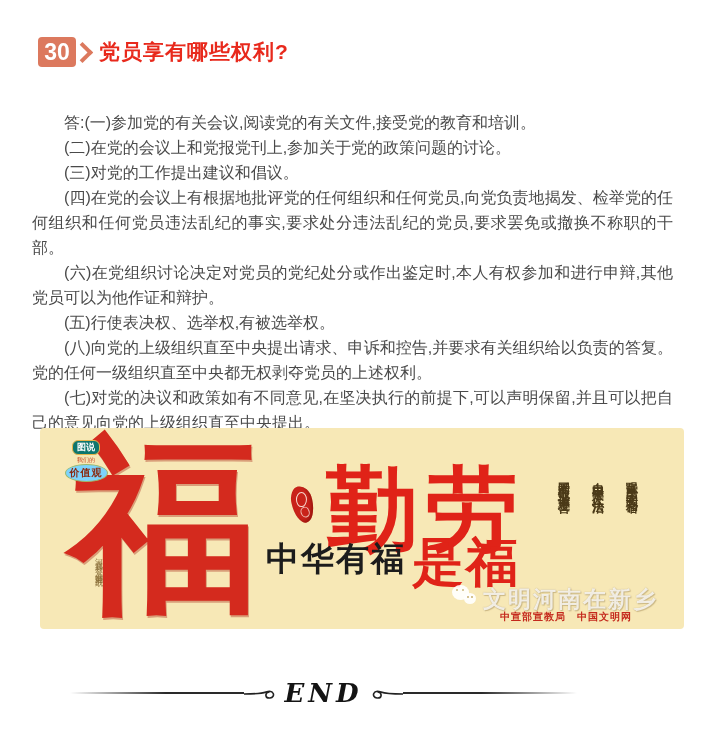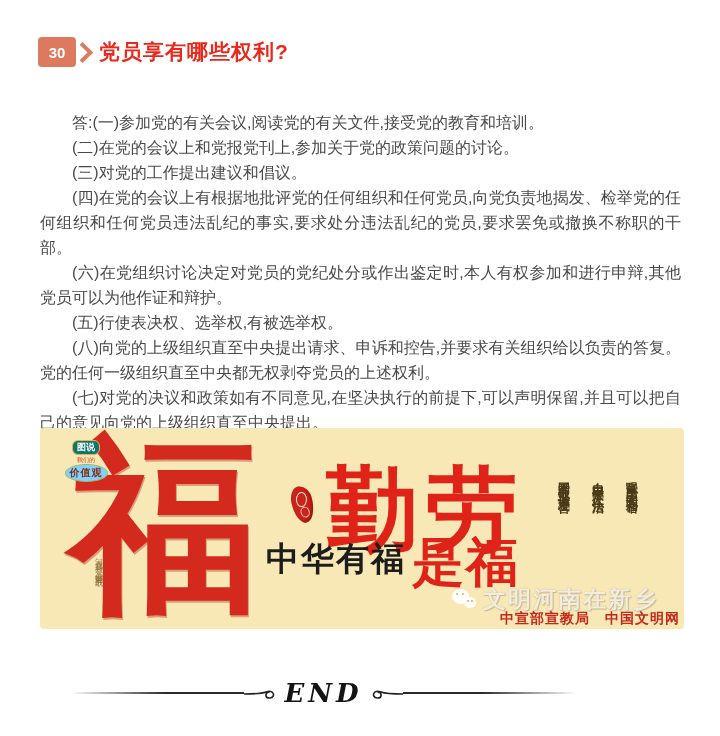--- a/index.html
+++ b/index.html
@@ -3,32 +3,32 @@
 <meta charset="utf-8">
 <style>
   html,body{margin:0;padding:0;}
   body{
     width:720px;height:736px;background:#ffffff;position:relative;overflow:hidden;
     font-family:"Liberation Sans","DejaVu Sans",sans-serif;
   }
   
   .q-header{position:absolute;top:37px;left:38px;display:flex;align-items:center;}
   .q-badge{
-    background:#dc795e;color:#ffffff;font-weight:bold;font-size:15px;
+    background:#dc795e;color:#ffffff;font-weight:bold;font-size:23px;
     width:38px;height:30px;display:flex;align-items:center;justify-content:center;
     border-radius:4px;flex:0 0 auto;
   }
   .q-chevron{
     width:11px;height:11px;border-top:4px solid #dc795e;border-right:4px solid #dc795e;
     transform:rotate(45deg);margin-left:-1px;margin-right:9px;flex:0 0 auto;
   }
   .q-title{margin:0;color:#e8291c;font-size:21px;font-weight:bold;letter-spacing:1px;}
   
   .answer{
-    position:absolute;top:110px;left:40px;width:641px;
+    position:absolute;top:110px;left:32px;width:641px;
     font-size:16px;line-height:25px;color:#4a4a4a;text-align:justify;
   }
   .answer p{margin:0;text-indent:2em;}
   
   .banner{
     position:absolute;top:428px;left:40px;width:644px;height:201px;
     background:#f7e8b6;border-radius:4px;overflow:hidden;
   }
   .fu-char{
     position:absolute;left:30px;top:-2px;font-size:188px;line-height:198px;
@@ -72,21 +72,21 @@
   .slogan-shifu{
     position:absolute;left:372px;top:108px;font-size:52px;line-height:52px;
     font-weight:900;color:#e02318;letter-spacing:2px;white-space:nowrap;
   }
   .values{position:absolute;right:46px;top:44px;display:flex;flex-direction:row-reverse;gap:19px;}
   .values-col{width:15px;text-align:center;}
   .value-word{
     writing-mode:vertical-rl;font-size:12px;font-weight:bold;color:#4b3a18;
     letter-spacing:1px;margin:0 auto 4px;display:block;
   }
-  .watermark{position:absolute;left:412px;top:156px;display:flex;align-items:center;gap:3px;}
+  .watermark{position:absolute;left:412px;top:156px;display:flex;align-items:flex-start;gap:3px;}
   .wechat-icon{position:relative;width:28px;height:23px;flex:0 0 auto;}
   .wc-big{
     position:absolute;left:0;top:1px;width:17px;height:15px;background:rgba(255,255,255,.92);
     border-radius:50% 50% 48% 52%;
   }
   .wc-big::before{
     content:"";position:absolute;left:4px;top:4px;width:2px;height:2px;border-radius:50%;
     background:#cdb87f;box-shadow:6px 0 0 #cdb87f;
   }
   .wc-small{
@@ -96,21 +96,21 @@
   .wc-small::before{
     content:"";position:absolute;left:3px;top:3px;width:1.5px;height:1.5px;border-radius:50%;
     background:#cdb87f;box-shadow:4px 0 0 #cdb87f;
   }
   .watermark-text{
     font-size:23px;font-weight:bold;letter-spacing:2px;white-space:nowrap;
     color:rgba(255,255,255,.82);
     text-shadow:0 0 1px rgba(150,125,70,.65),1px 1px 1px rgba(150,125,70,.4);
   }
   .gov-credit{
-    position:absolute;left:460px;top:182px;font-size:14px;font-weight:bold;
+    position:absolute;left:460px;top:182px;font-size:10px;font-weight:bold;
     color:#c4291c;letter-spacing:1px;white-space:nowrap;
   }
   
   .end-row{position:absolute;top:680px;left:0;width:652px;display:flex;align-items:center;}
   .end-line{height:2px;flex:1;}
   .end-line.left{margin-left:70px;background:linear-gradient(to right,rgba(42,42,42,0),#2a2a2a 55%);}
   .end-line.right{margin-right:75px;background:linear-gradient(to left,rgba(42,42,42,0),#2a2a2a 55%);}
   .swirl{flex:0 0 auto;display:block;}
   .swirl.flip{transform:scaleX(-1);}
   .end-text{

